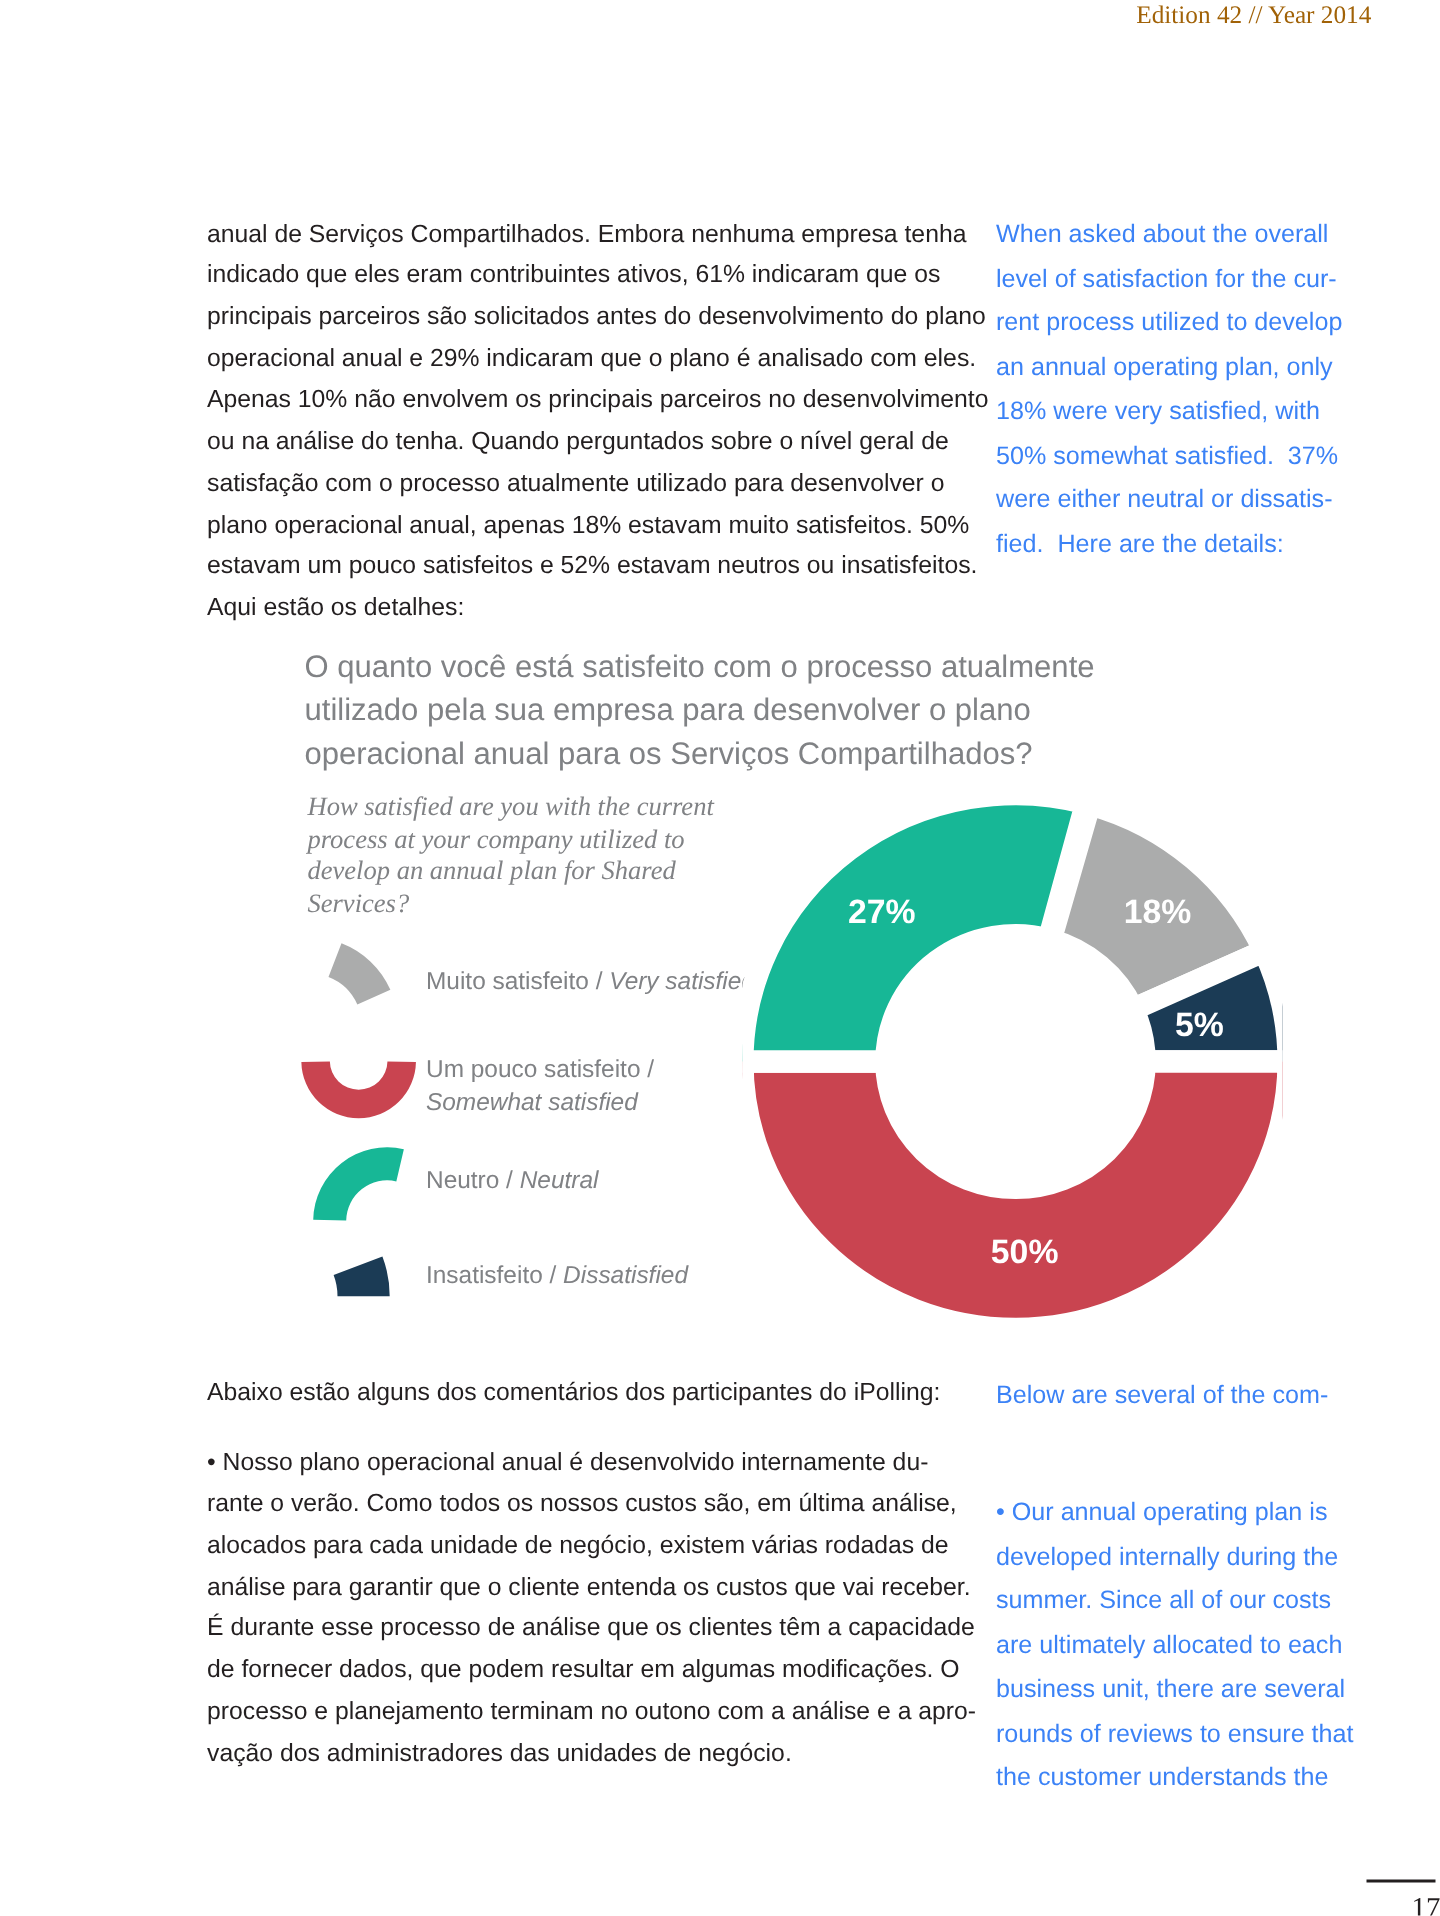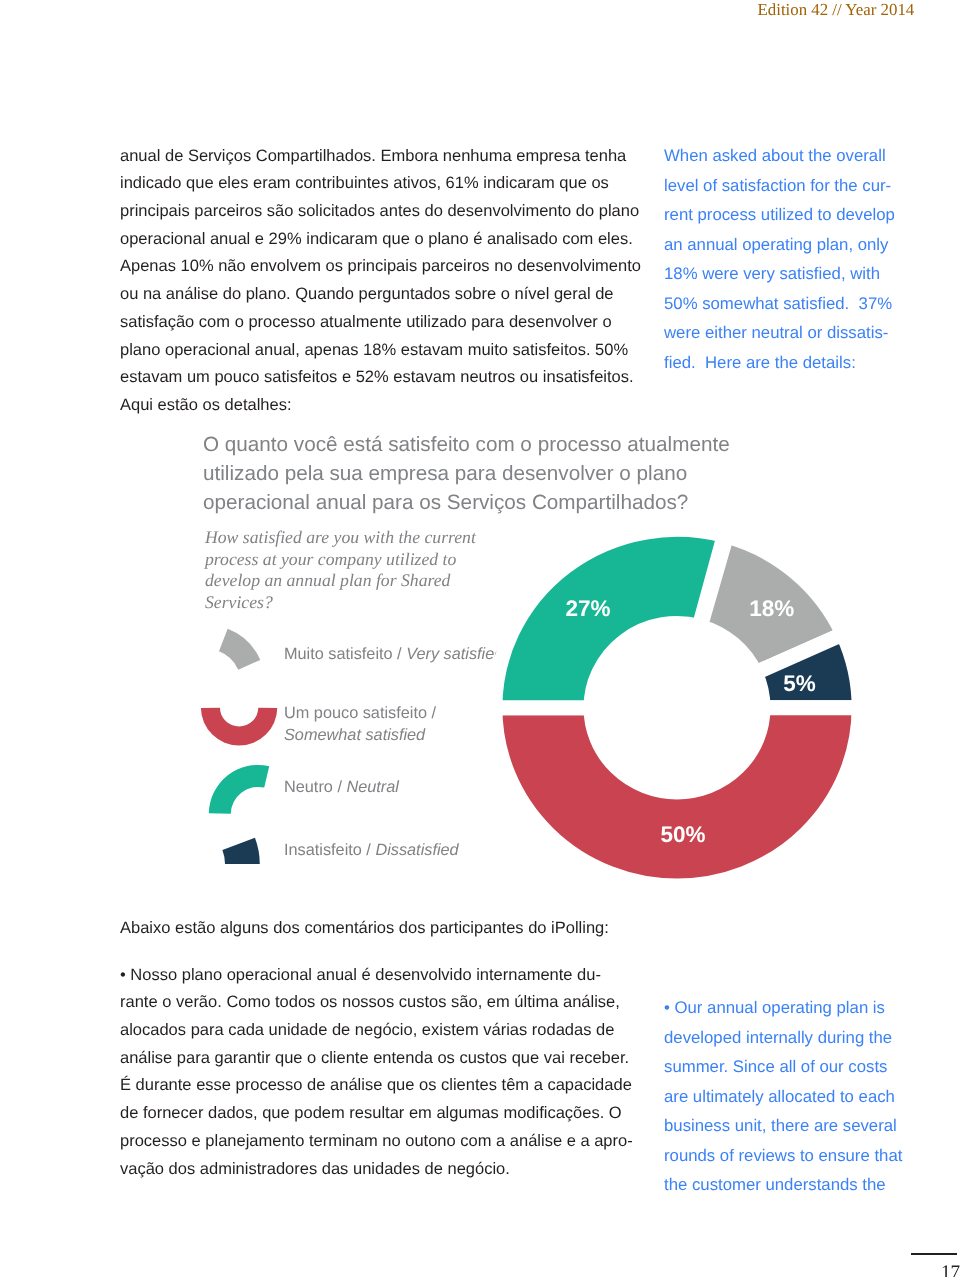--- a/index.html
+++ b/index.html
@@ -5,21 +5,21 @@
 <style>
   html,body{margin:0;padding:0;}
   body{width:960px;height:1277px;background:#ffffff;font-family:"Liberation Sans",sans-serif;-webkit-font-smoothing:antialiased;text-rendering:geometricPrecision;}
   *{-webkit-font-smoothing:antialiased;}
   .page{position:relative;width:960px;height:1277px;overflow:hidden;}
 
   
   .hdr{position:absolute;left:757.5px;top:1.3px;font-family:Liberation Serif, serif;font-size:16.85px;color:#a16207;letter-spacing:0px;white-space:nowrap;line-height:18px;}
 
   
-  .col-l{position:absolute;left:120px;width:560px;font-size:16.5px;color:#231f20;}
+  .col-l{position:absolute;left:138px;width:560px;font-size:16.5px;color:#231f20;}
   .col-r{position:absolute;left:664px;width:270px;font-size:16.75px;color:#3b82f6;}
   .ln{display:block;white-space:pre;}
   .col-l .ln{line-height:27.72px;}
   .col-r .ln{line-height:29.5px;}
 
   #p-left-1{top:142.6px;}
   #p-right-1{top:141px;}
   #p-left-2{top:914.6px;}
   #p-left-3{top:961.6px;}
   #p-right-2{top:915px;}
@@ -49,21 +49,21 @@
 <div class="page">
 
   <div class="hdr">Edition 42 // Year 2014</div>
 
   <div class="col-l" id="p-left-1">
       <span class="ln">anual de Serviços Compartilhados. Embora nenhuma empresa tenha</span>
       <span class="ln">indicado que eles eram contribuintes ativos, 61% indicaram que os</span>
       <span class="ln">principais parceiros são solicitados antes do desenvolvimento do plano</span>
       <span class="ln">operacional anual e 29% indicaram que o plano é analisado com eles.</span>
       <span class="ln">Apenas 10% não envolvem os principais parceiros no desenvolvimento</span>
-      <span class="ln">ou na análise do plano. Quando perguntados sobre o nível geral de</span>
+      <span class="ln">ou na análise do tenha. Quando perguntados sobre o nível geral de</span>
       <span class="ln">satisfação com o processo atualmente utilizado para desenvolver o</span>
       <span class="ln">plano operacional anual, apenas 18% estavam muito satisfeitos. 50%</span>
       <span class="ln">estavam um pouco satisfeitos e 52% estavam neutros ou insatisfeitos.</span>
       <span class="ln">Aqui estão os detalhes:</span>
     </div>
   <div class="col-r" id="p-right-1">
       <span class="ln">When asked about the overall</span>
       <span class="ln">level of satisfaction for the cur-</span>
       <span class="ln">rent process utilized to develop</span>
       <span class="ln">an annual operating plan, only</span>
@@ -133,20 +133,21 @@
       <span class="ln">• Nosso plano operacional anual é desenvolvido internamente du-</span>
       <span class="ln">rante o verão. Como todos os nossos custos são, em última análise,</span>
       <span class="ln">alocados para cada unidade de negócio, existem várias rodadas de</span>
       <span class="ln">análise para garantir que o cliente entenda os custos que vai receber.</span>
       <span class="ln">É durante esse processo de análise que os clientes têm a capacidade</span>
       <span class="ln">de fornecer dados, que podem resultar em algumas modificações. O</span>
       <span class="ln">processo e planejamento terminam no outono com a análise e a apro-</span>
       <span class="ln">vação dos administradores das unidades de negócio.</span>
     </div>
   <div class="col-r" id="p-right-2">
+      <span class="ln">Below are several of the com-</span>
     </div>
   <div class="col-r" id="p-right-3">
       <span class="ln">• Our annual operating plan is</span>
       <span class="ln">developed internally during the</span>
       <span class="ln">summer. Since all of our costs</span>
       <span class="ln">are ultimately allocated to each</span>
       <span class="ln">business unit, there are several</span>
       <span class="ln">rounds of reviews to ensure that</span>
       <span class="ln">the customer understands the</span>
     </div>

